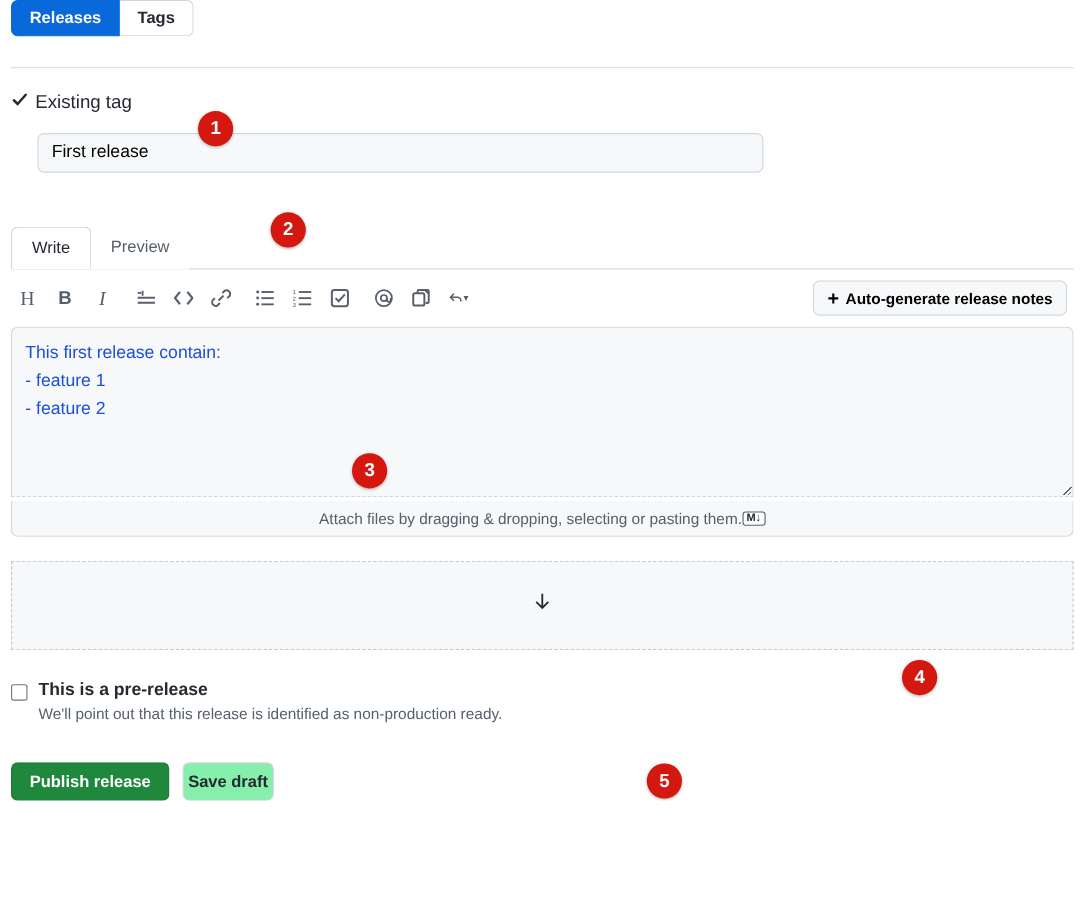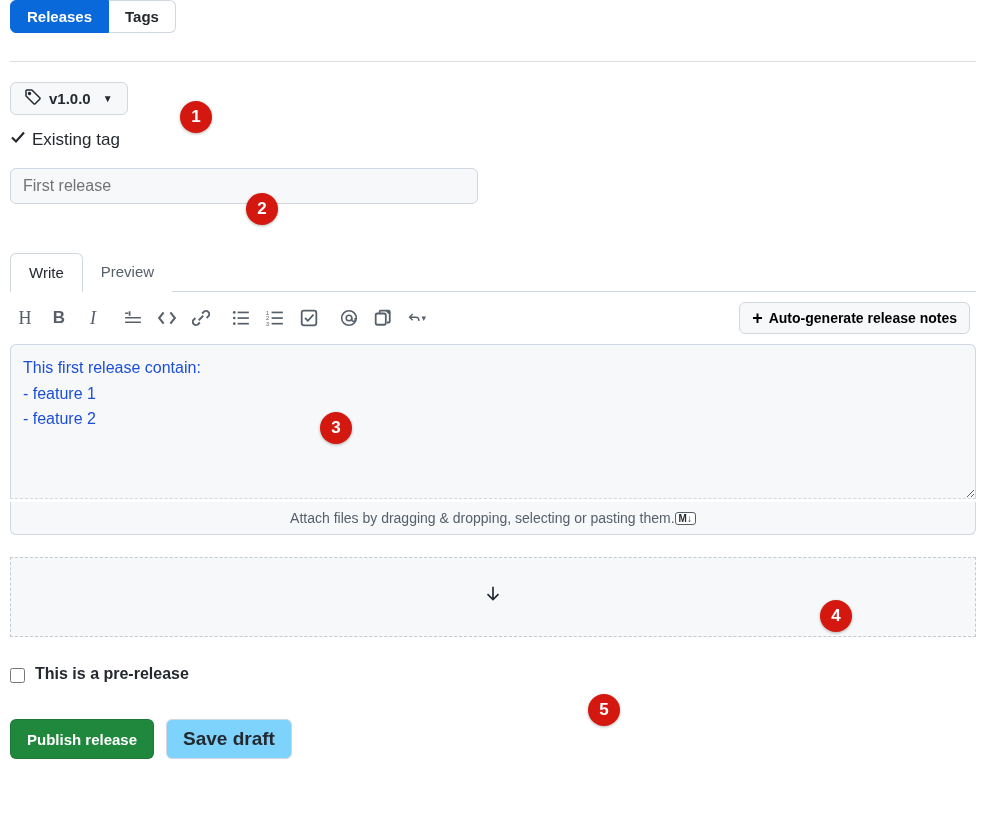--- a/index.html
+++ b/index.html
@@ -58,27 +58,28 @@
   display: flex;
   align-items: center;
   gap: 6px;
   font-weight: 400;
   font-size: 17px;
   margin-top: 14px;
 }
 .existing-tag svg { width: 16px; height: 16px; }
 .title-input {
   margin-top: 18px;
-  width: 468px;
+  width: 660px;
   padding: 8px 12px;
   font-size: 16px;
   border: 1px solid #d0d7de;
   border-radius: 6px;
   background: #f6f8fa;
-  color: #737373;
+  color: #000000;
+  margin-left: 24px;
 }
 .editor-wrap {
   margin-top: 22px;
 }
 .editor-tabs {
   display: flex;
   border-bottom: 1px solid #d0d7de;
 }
 .editor-tab {
   padding: 10px 18px;
@@ -212,26 +213,26 @@
   background: #1f883d;
   color: #fff;
   border: 1px solid rgba(27,31,36,0.15);
   border-radius: 6px;
   padding: 8px 16px;
   font-size: 15px;
   font-weight: 600;
   cursor: pointer;
 }
 .btn-secondary {
-  background: #7dd3fc;
-  color: #24292f;
-  border: 1px solid #d0d7de;
-  border-radius: 6px;
-  padding: 8px 16px;
-  font-size: 19px;
+  background: #86efac;
+  color: #24292f;
+  border: 1px solid #d0d7de;
+  border-radius: 6px;
+  padding: 8px 4px;
+  font-size: 15px;
   font-weight: 600;
   cursor: pointer;
 }
 .numbered-badge {
   position: absolute;
   width: 32px;
   height: 32px;
   border-radius: 50%;
   background: #d4180f;
   color: #fff;
@@ -249,32 +250,20 @@
 
 <div class="container">
 
   <div class="tabs-top">
     <div class="tab-top active">Releases</div>
     <div class="tab-top">Tags</div>
   </div>
 
   <hr class="divider">
 
-  <div>
-    <div class="tag-select">
-      <span>
-        <svg class="tagicon" viewBox="0 0 16 16" fill="none" stroke="currentColor" stroke-width="1.5">
-          <path d="M1 6.5V2a1 1 0 0 1 1-1h4.5a1 1 0 0 1 .7.3l7.5 7.5a1 1 0 0 1 0 1.4l-4.5 4.5a1 1 0 0 1-1.4 0L1.3 7.2A1 1 0 0 1 1 6.5Z"></path>
-          <circle cx="4.5" cy="4.5" r="1" fill="currentColor"></circle>
-        </svg>
-      </span>
-      <span>v1.0.0</span>
-      <span class="caret">▼</span>
-    </div>
-  </div>
 
   <div class="existing-tag">
     <span>
       <svg viewBox="0 0 16 16" fill="none" stroke="currentColor" stroke-width="2.2">
         <path d="M2 8.5l4 4L14 3.5"></path>
       </svg>
     </span>
     <span>Existing tag</span>
   </div>
 
@@ -381,20 +370,21 @@
       <svg viewBox="0 0 24 24" fill="none" stroke="currentColor" stroke-width="1.8">
           <path d="M12 3v14M6 11l6 6 6-6"></path>
         </svg>
     </span>
   </div>
 
   <div class="prerelease-row">
     <input type="checkbox" style="">
     <div>
       <div class="prerelease-title">This is a pre-release</div>
+      <div class="prerelease-desc">We'll point out that this release is identified as non-production ready.</div>
     </div>
   </div>
 
   <div class="action-buttons">
     <button class="btn-primary">Publish release</button>
     <button class="btn-secondary">Save draft</button>
   </div>
 
   
   <div class="numbered-badge" style="left:170px; top:101px;">1</div>

